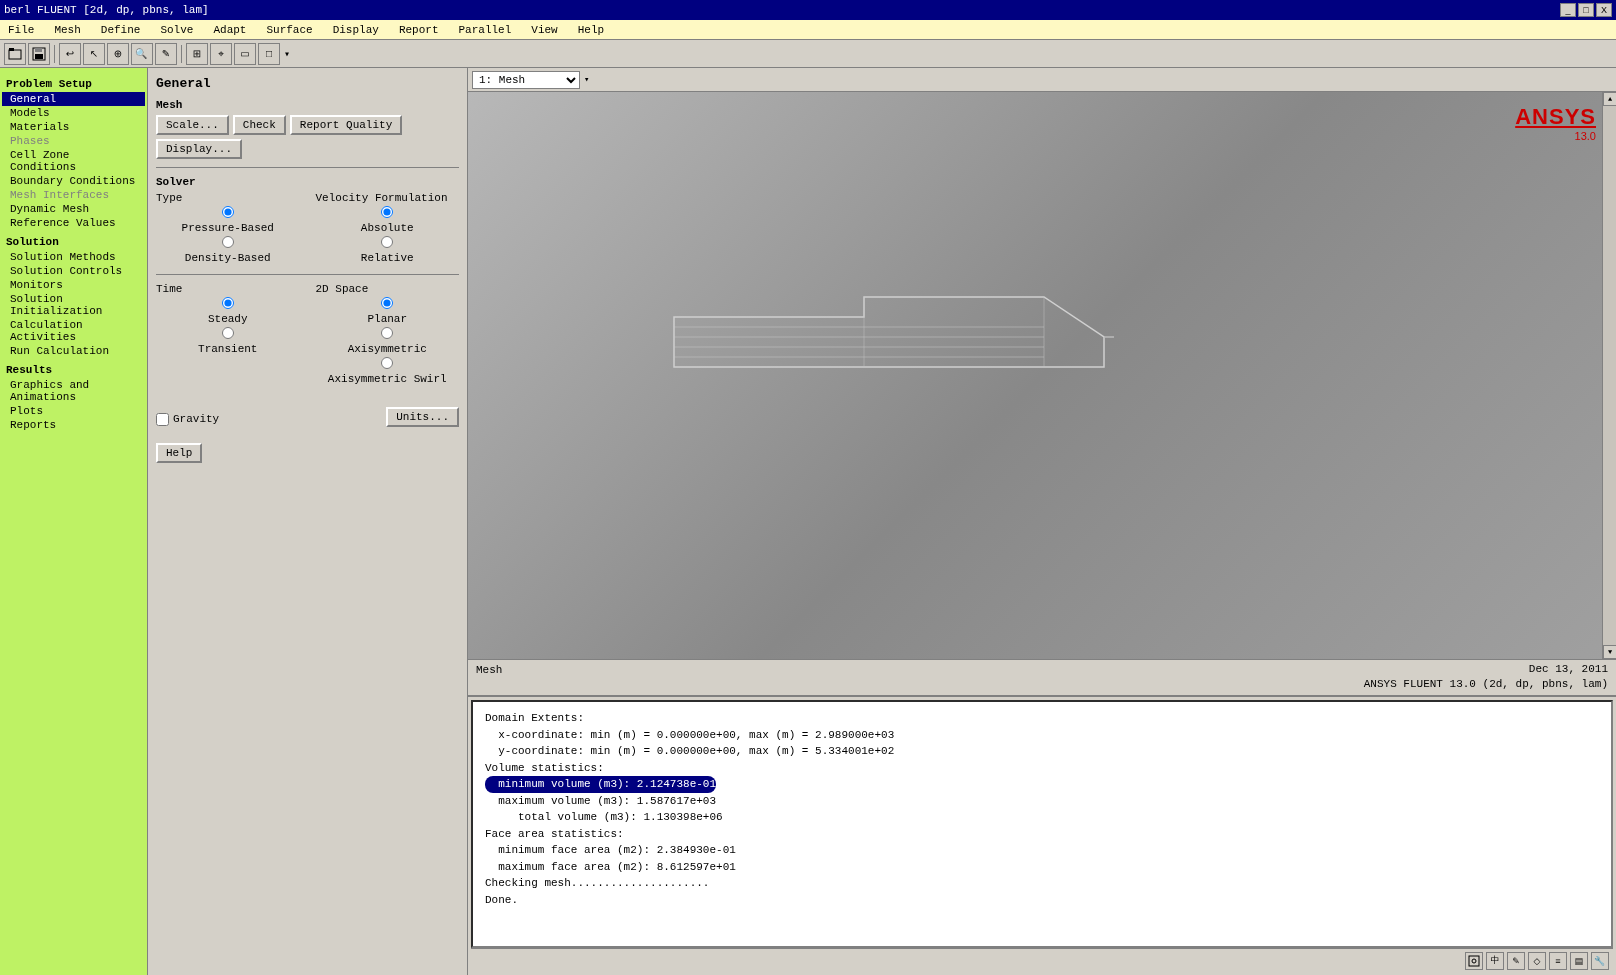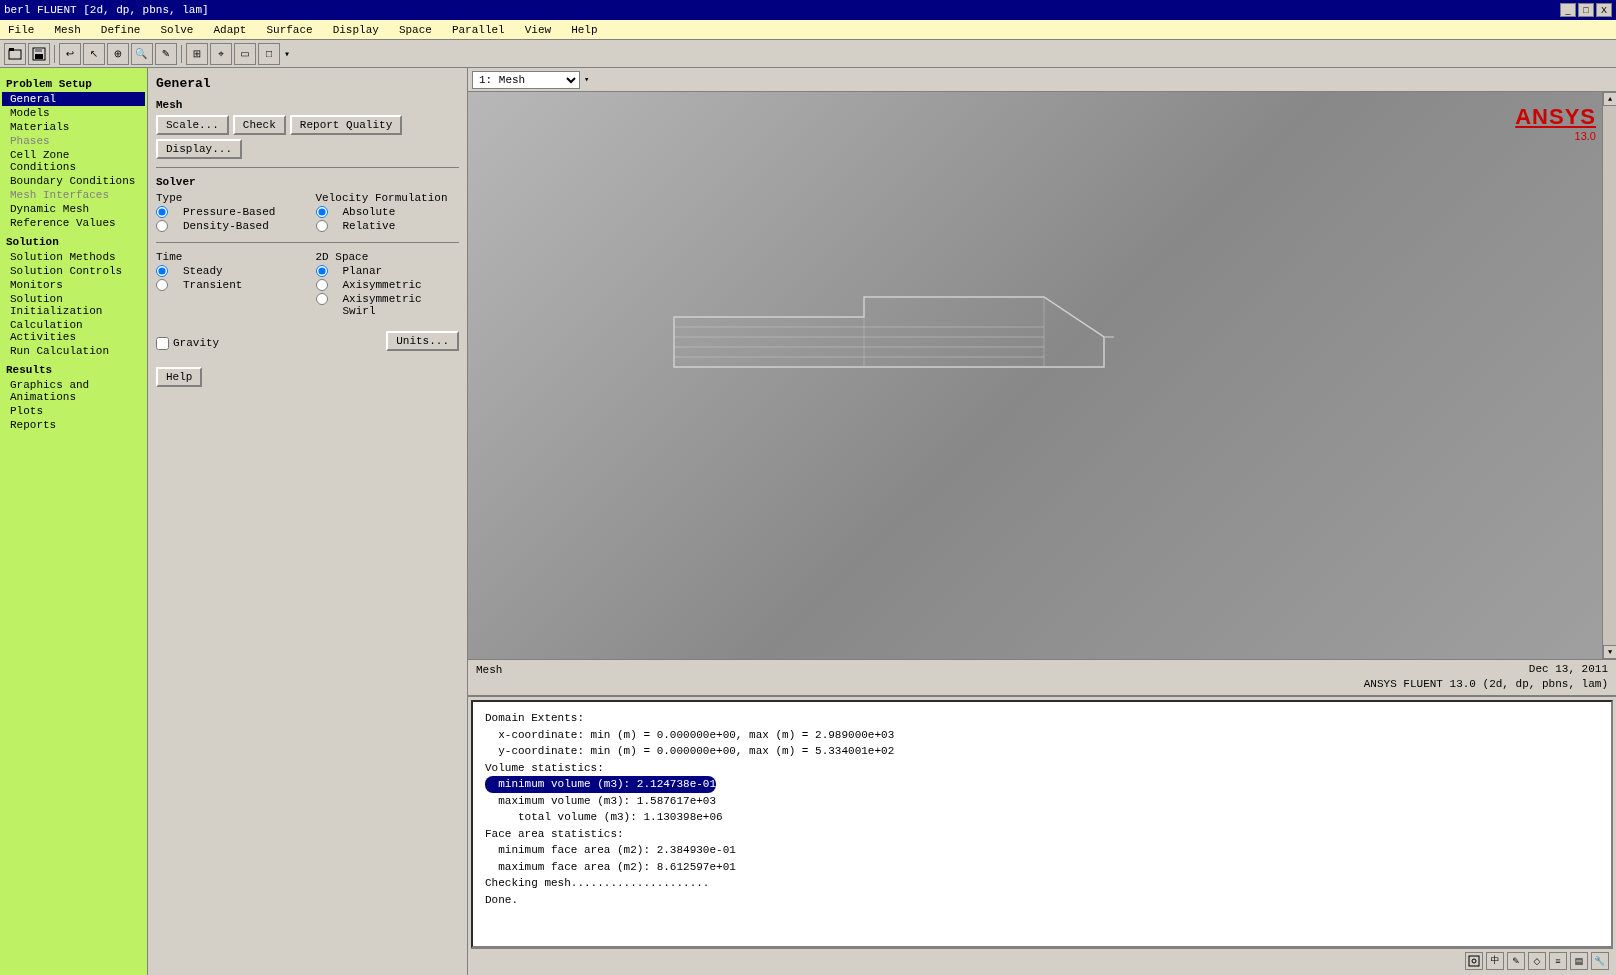--- a/index.html
+++ b/index.html
@@ -168,44 +168,46 @@
     }
     .form-col {
       flex: 1;
     }
     .form-col-label {
       font-size: 11px;
       margin-bottom: 2px;
     }
     .radio-row {
       display: flex;
-      gap: 15px;
+      align-items: center;
+      gap: 4px;
       margin-bottom: 2px;
       font-size: 11px;
+      flex-direction: column;
     }
     .radio-row input[type=radio] {
       margin: 0;
       width: 12px;
       height: 12px;
     }
     .checkbox-row {
       display: flex;
       align-items: center;
       gap: 4px;
       font-size: 11px;
       margin-top: 4px;
     }
     .checkbox-row input[type=checkbox] {
       margin: 0;
     }
     .gravity-row {
       display: flex;
       align-items: center;
       justify-content: space-between;
-      margin-top: 12px;
+      margin-top: 20px;
     }
     #viz-toolbar {
       background: #d4d0c8;
       border-bottom: 1px solid #808080;
       padding: 2px 4px;
       height: 24px;
       display: flex;
       align-items: center;
       gap: 4px;
     }
@@ -339,21 +341,21 @@
 </div>
 
 <div id="menu-bar">
   <span class="menu-item">File</span>
   <span class="menu-item">Mesh</span>
   <span class="menu-item">Define</span>
   <span class="menu-item">Solve</span>
   <span class="menu-item">Adapt</span>
   <span class="menu-item">Surface</span>
   <span class="menu-item">Display</span>
-  <span class="menu-item">Space</span>
+  <span class="menu-item">Report</span>
   <span class="menu-item">Parallel</span>
   <span class="menu-item">View</span>
   <span class="menu-item">Help</span>
 </div>
 
 <div id="toolbar">
   <button class="toolbar-btn">
     <svg width="14" height="14" viewBox="0 0 14 14">
         <rect x="1" y="3" width="12" height="9" fill="none" stroke="#000" stroke-width="1"></rect>
         <rect x="1" y="1" width="5" height="3" fill="#000"></rect>

